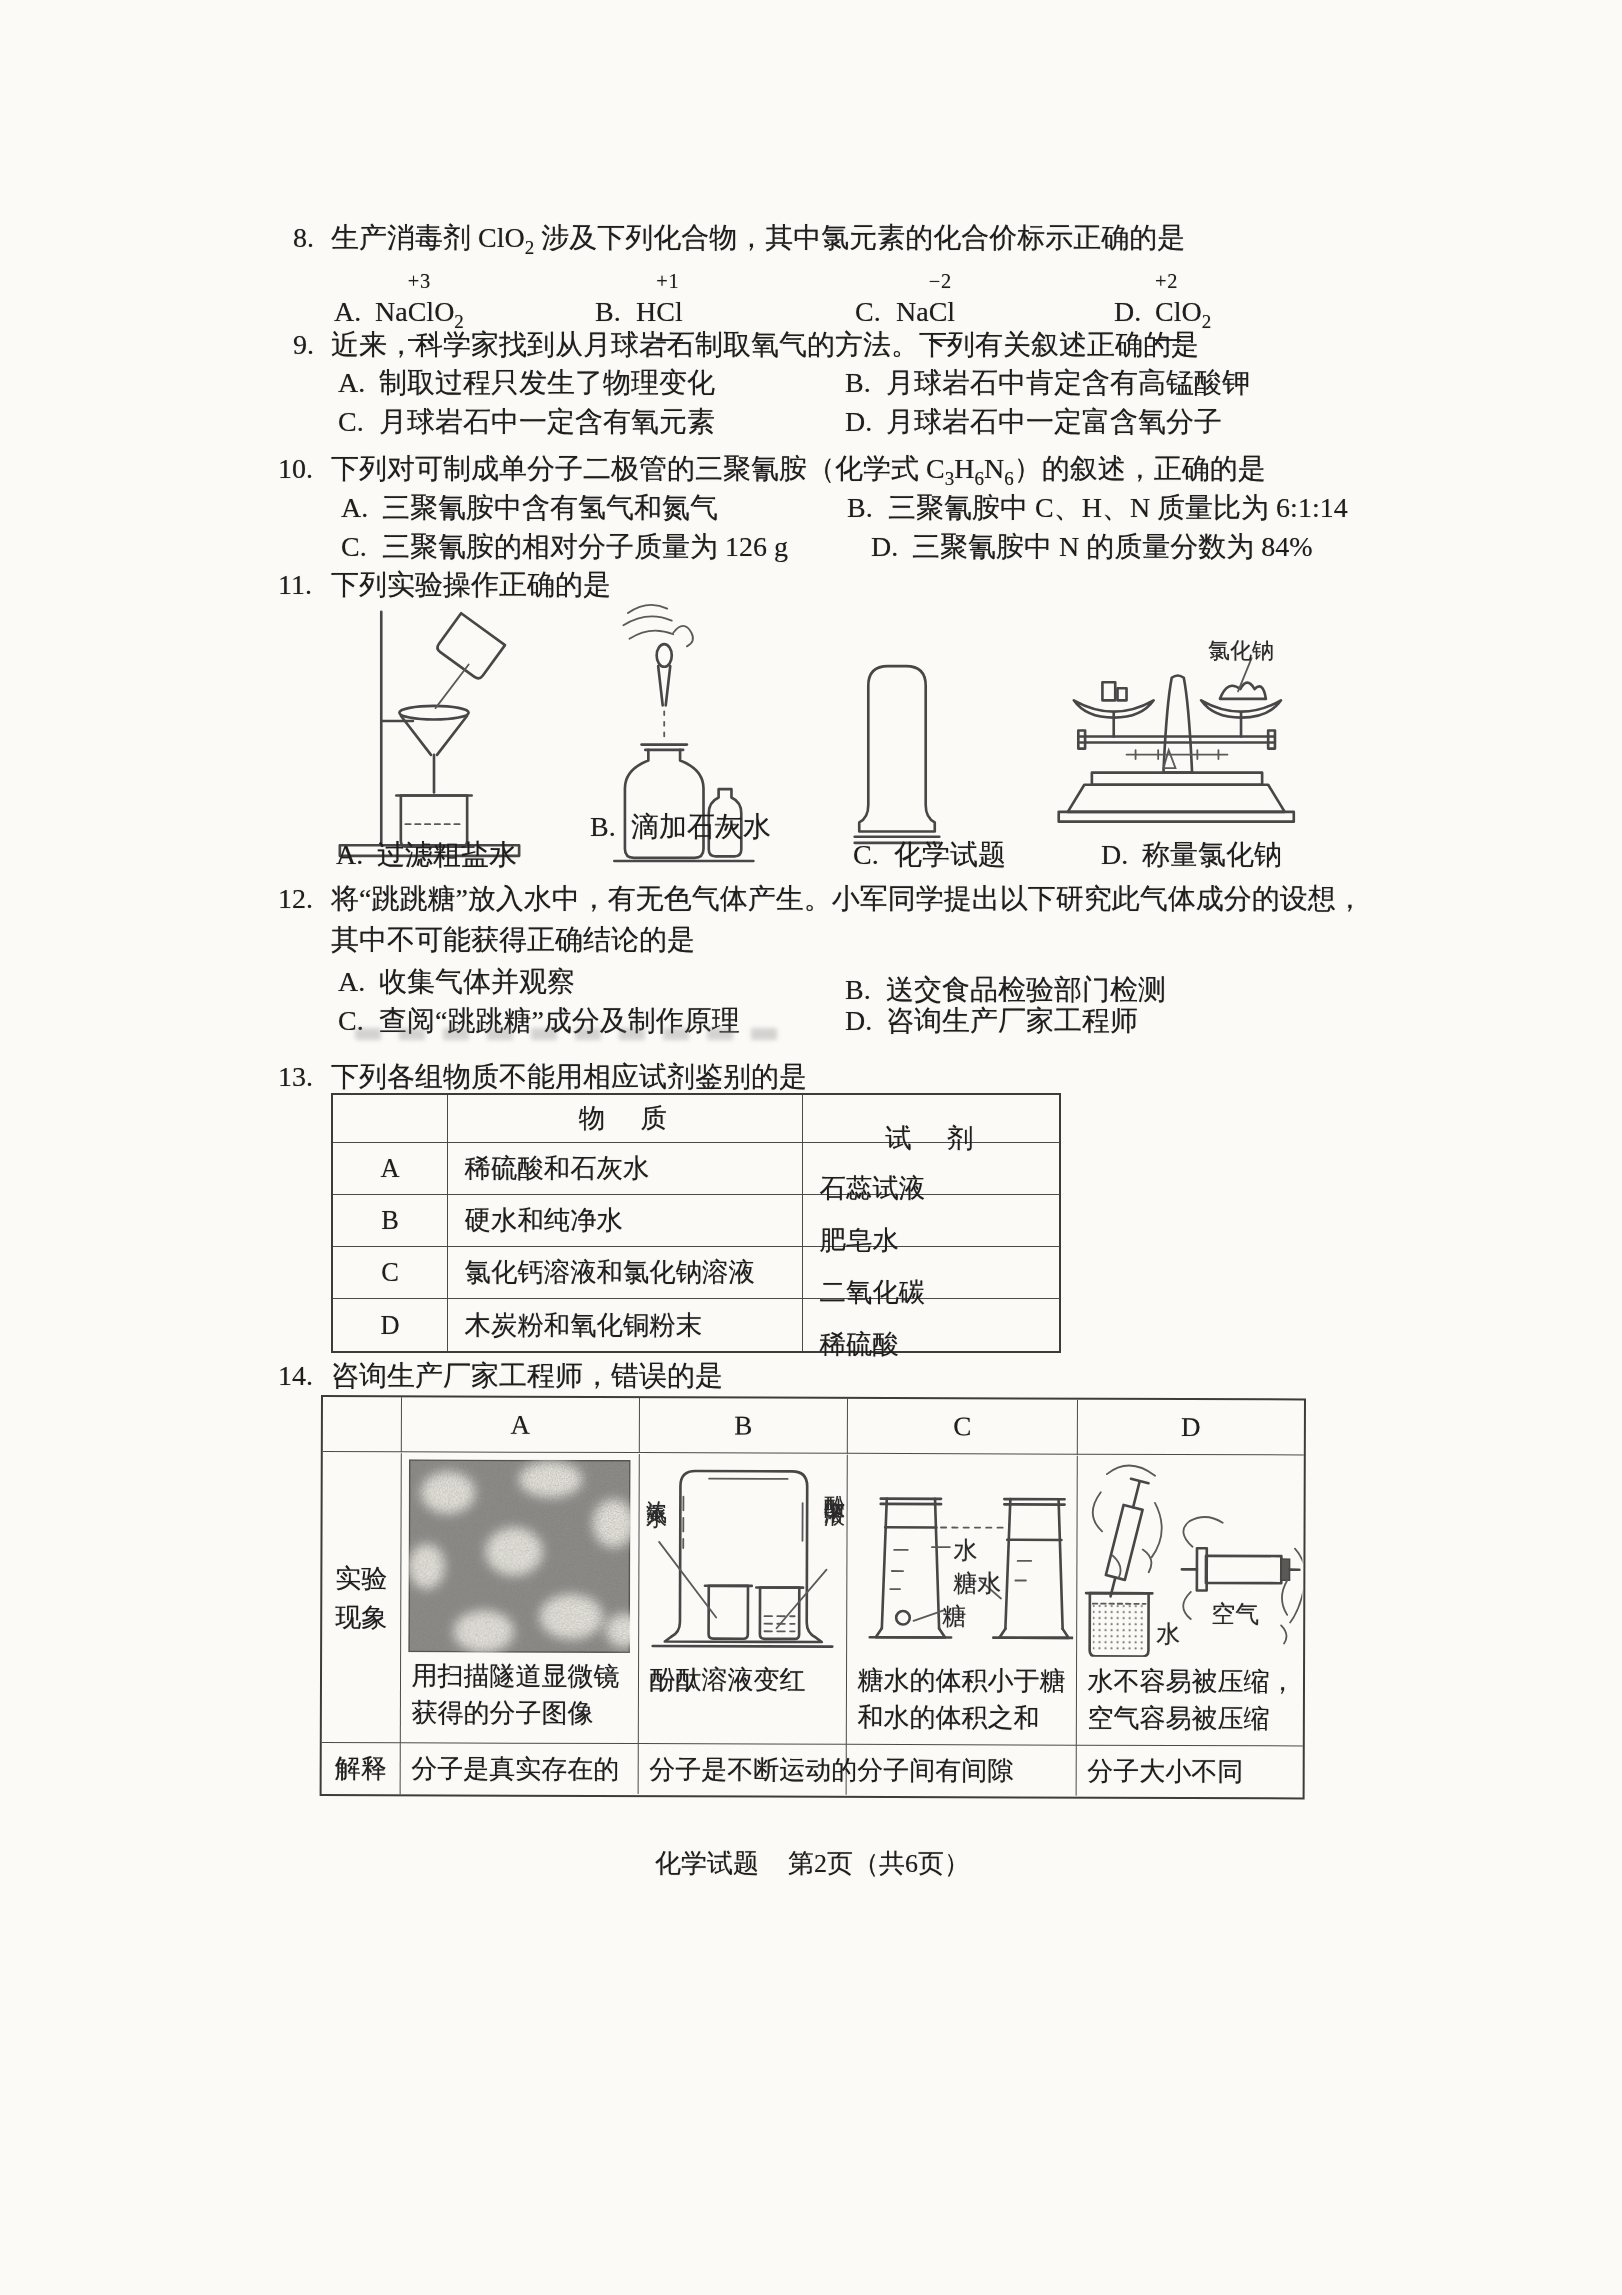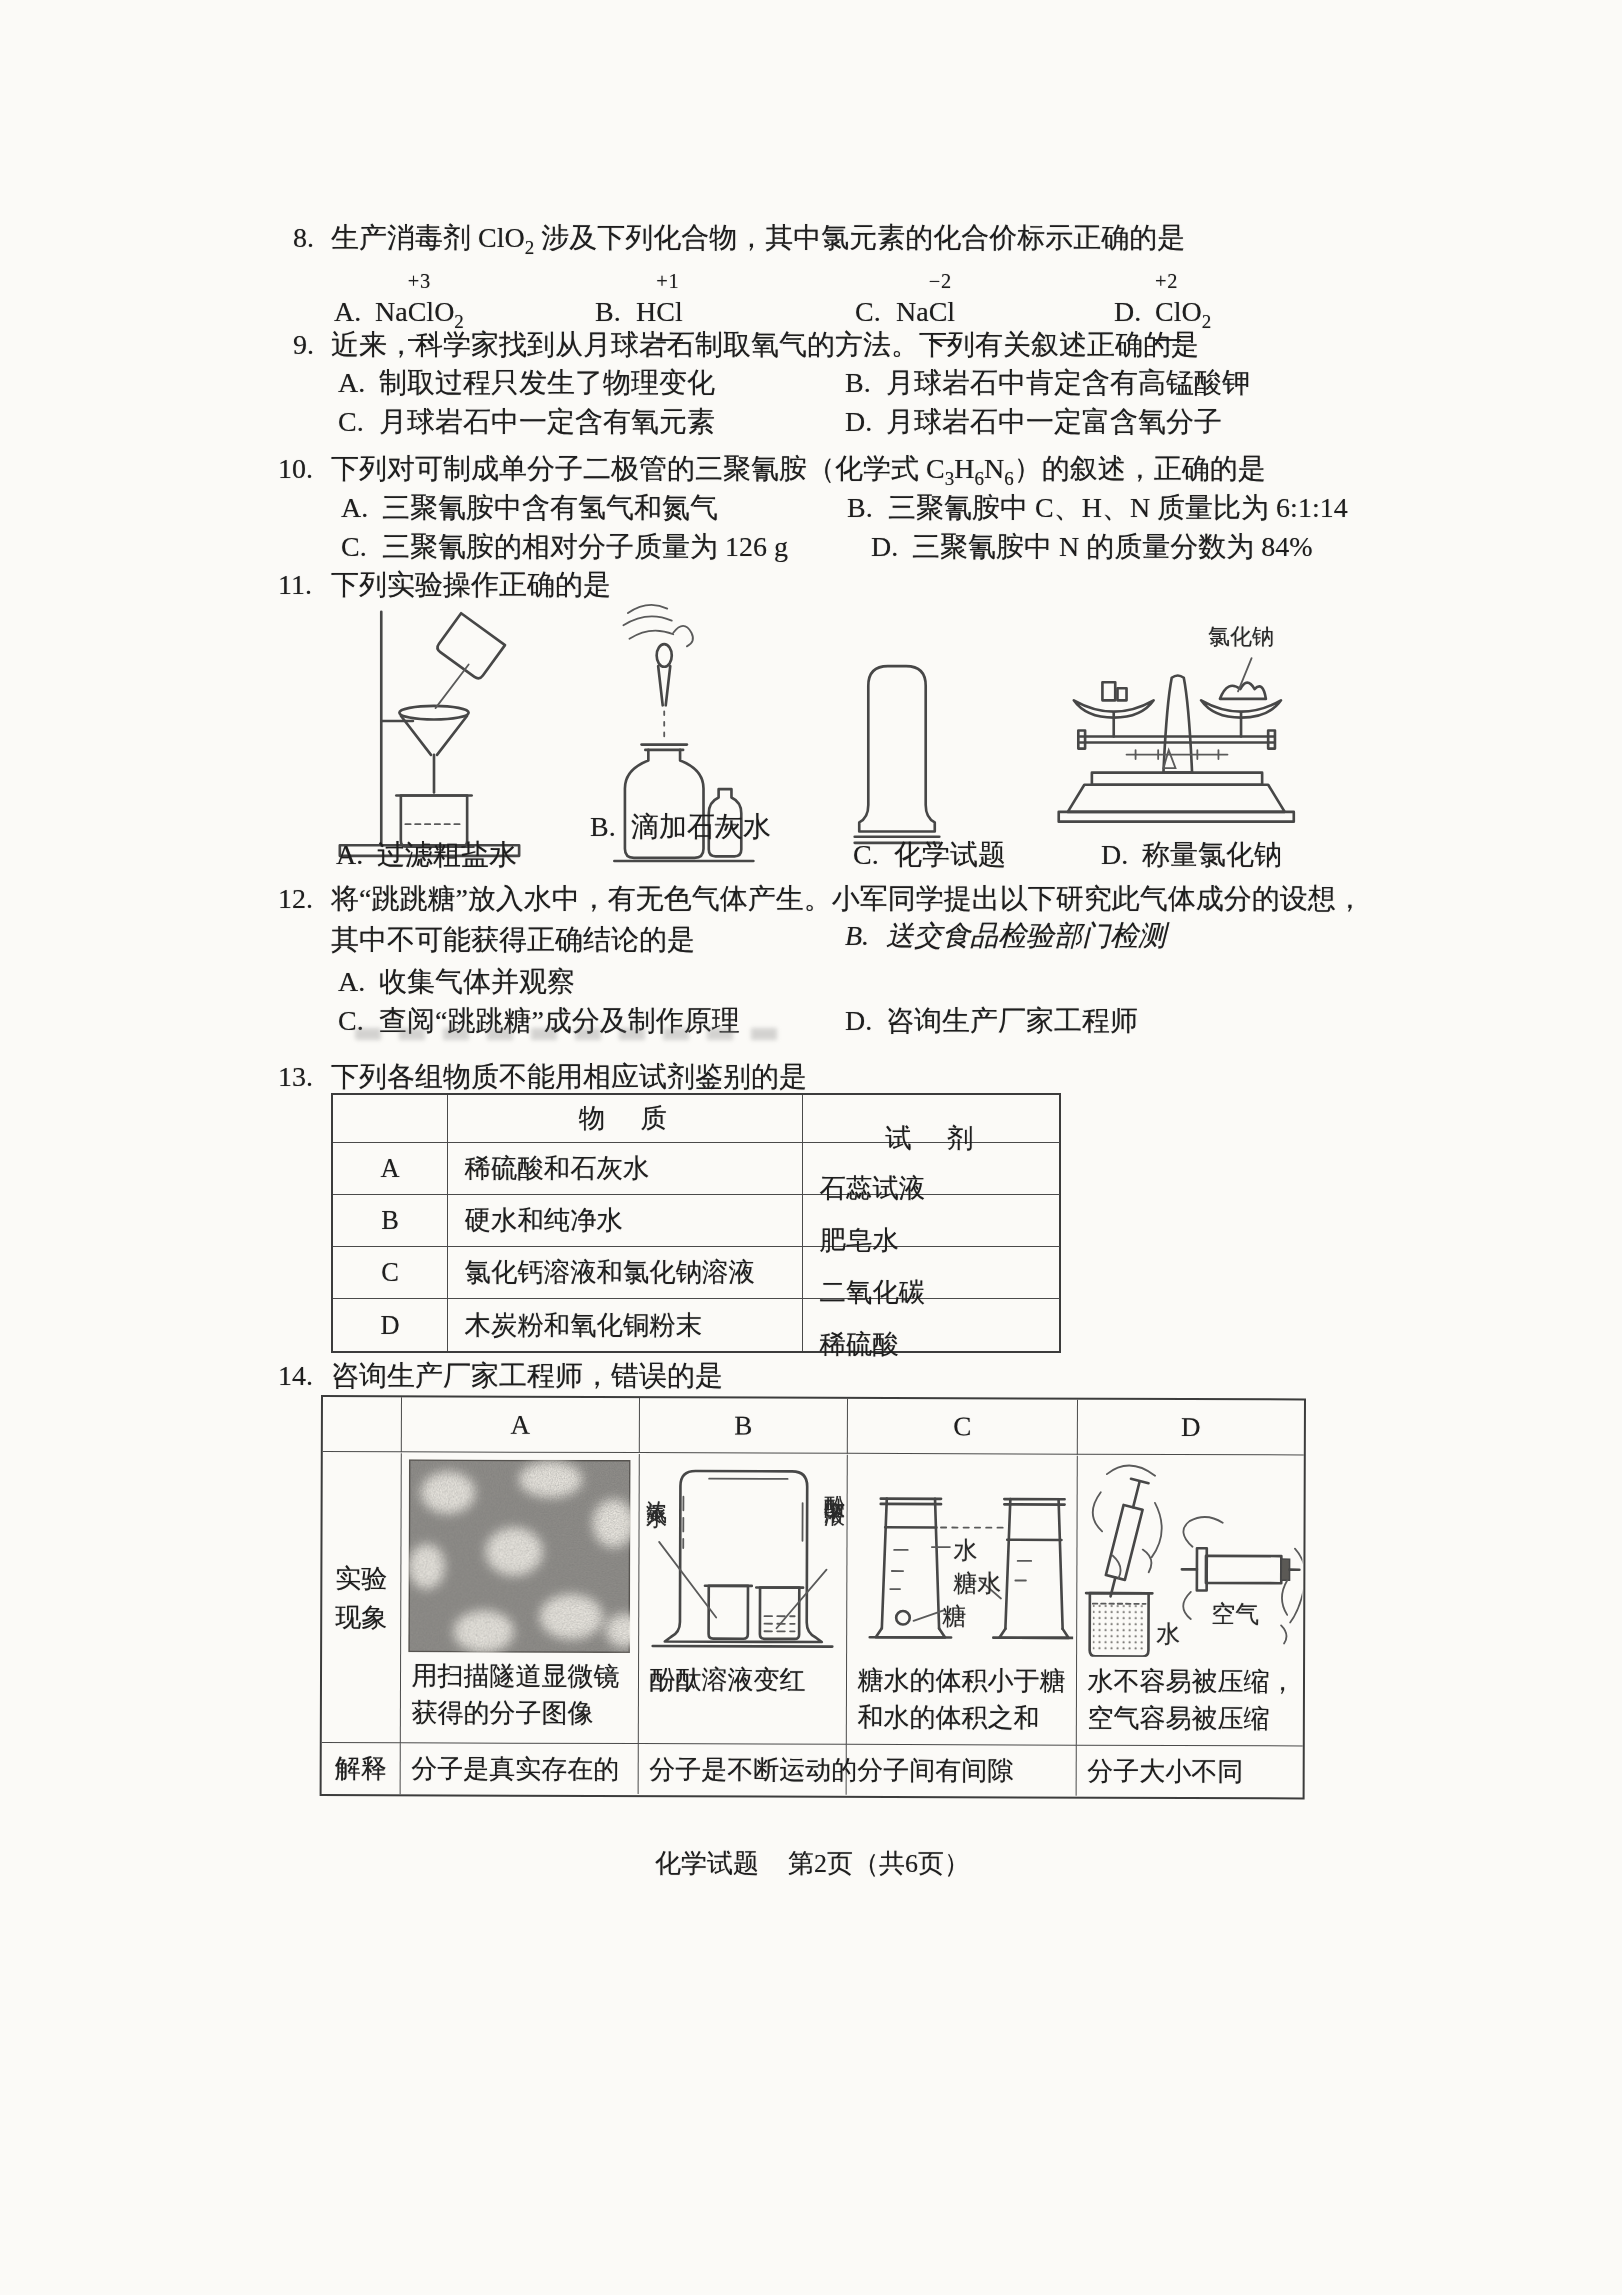--- a/index.html
+++ b/index.html
@@ -151,36 +151,36 @@
     <path class="sk" d="M219 104 q53 30 106 0 q-16 23 -53 23 q-37 0 -53 -23 z"></path>
     <path class="sk" d="M244 102 q10 -26 27 -13 q9 -17 19 0 q11 -11 15 13 z" fill="#c9c7c2"></path>
     <line class="skthin" x1="286" y1="48" x2="268" y2="92"></line>
     <path class="skthin" d="M176 170 l-7 24 h16 z"></path>
     <line class="skthin" x1="120" y1="176" x2="254" y2="176"></line>
     <line class="skthin" x1="132" y1="170" x2="132" y2="182"></line>
     <line class="skthin" x1="162" y1="170" x2="162" y2="182"></line>
     <line class="skthin" x1="214" y1="170" x2="214" y2="182"></line>
     <line class="skthin" x1="242" y1="170" x2="242" y2="182"></line>
   </svg>
-  <div class="diag-label" style="left:172px;top:0;">氯化钠</div>
+  <div class="diag-label" style="left:172px;top:14px;">氯化钠</div>
 </div>
 
 <div class="abs opt" style="left:336px;top:836px;"><span class="lab">A.</span><span>过滤粗盐水</span></div>
 <div class="abs opt" style="left:590px;top:808px;"><span class="lab">B.</span><span>滴加石灰水</span></div>
 <div class="abs opt" style="left:853px;top:836px;"><span class="lab">C.</span><span>化学试题</span></div>
 <div class="abs opt" style="left:1101px;top:836px;"><span class="lab">D.</span><span>称量氯化钠</span></div>
 
 <div class="abs qline" style="left:278px;top:880px;">
   <span class="qnum2">12.</span><span>将“跳跳糖”放入水中，有无色气体产生。小军同学提出以下研究此气体成分的设想，</span>
 </div>
 <div class="abs qline" style="left:331px;top:921px;">
   <span>其中不可能获得正确结论的是</span>
 </div>
 <div class="abs opt" style="left:338px;top:963px;"><span class="lab">A.</span><span>收集气体并观察</span></div>
-<div class="abs opt" style="left:845px;top:917px;font-style:italic;"><span class="lab">B.</span><span>送交食品检验部门检测</span></div>
+<div class="abs opt" style="left:845px;top:971px;"><span class="lab">B.</span><span>送交食品检验部门检测</span></div>
 <div class="abs opt" style="left:338px;top:1002px;"><span class="lab">C.</span><span>查阅“跳跳糖”成分及制作原理</span></div>
 <div class="abs opt" style="left:845px;top:1002px;"><span class="lab">D.</span><span>咨询生产厂家工程师</span></div>
 
 <div class="abs ghost" style="left:355px;top:1028px;width:423px;height:12px;"></div>
 
 <div class="abs qline" style="left:278px;top:1058px;">
   <span class="qnum2">13.</span><span>下列各组物质不能用相应试剂鉴别的是</span>
 </div>
 
 <div class="abs t13" style="left:331px;top:1093px;width:726px;grid-template-rows:48px 52px 52px 52px 52px;">

